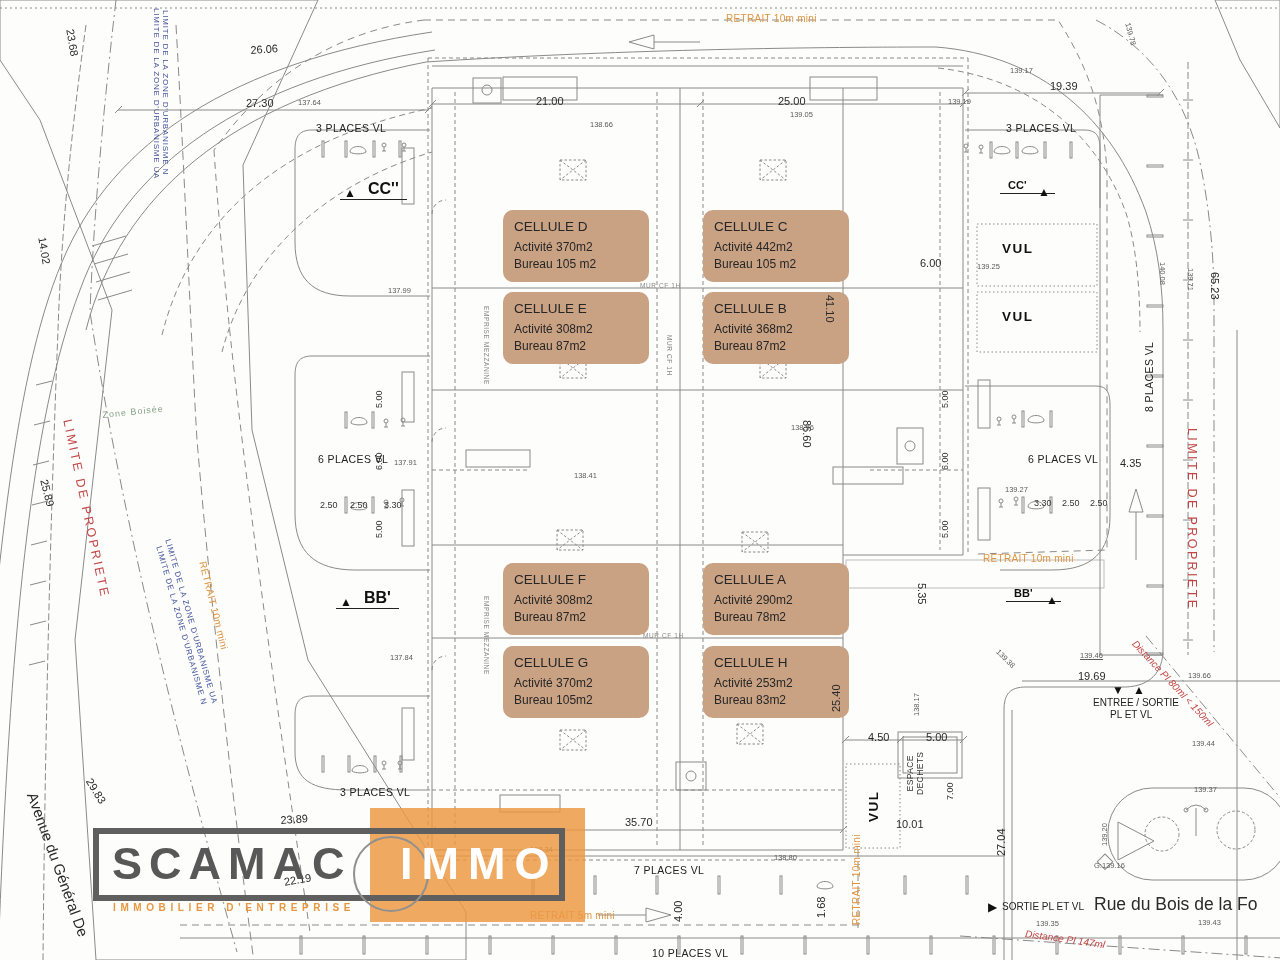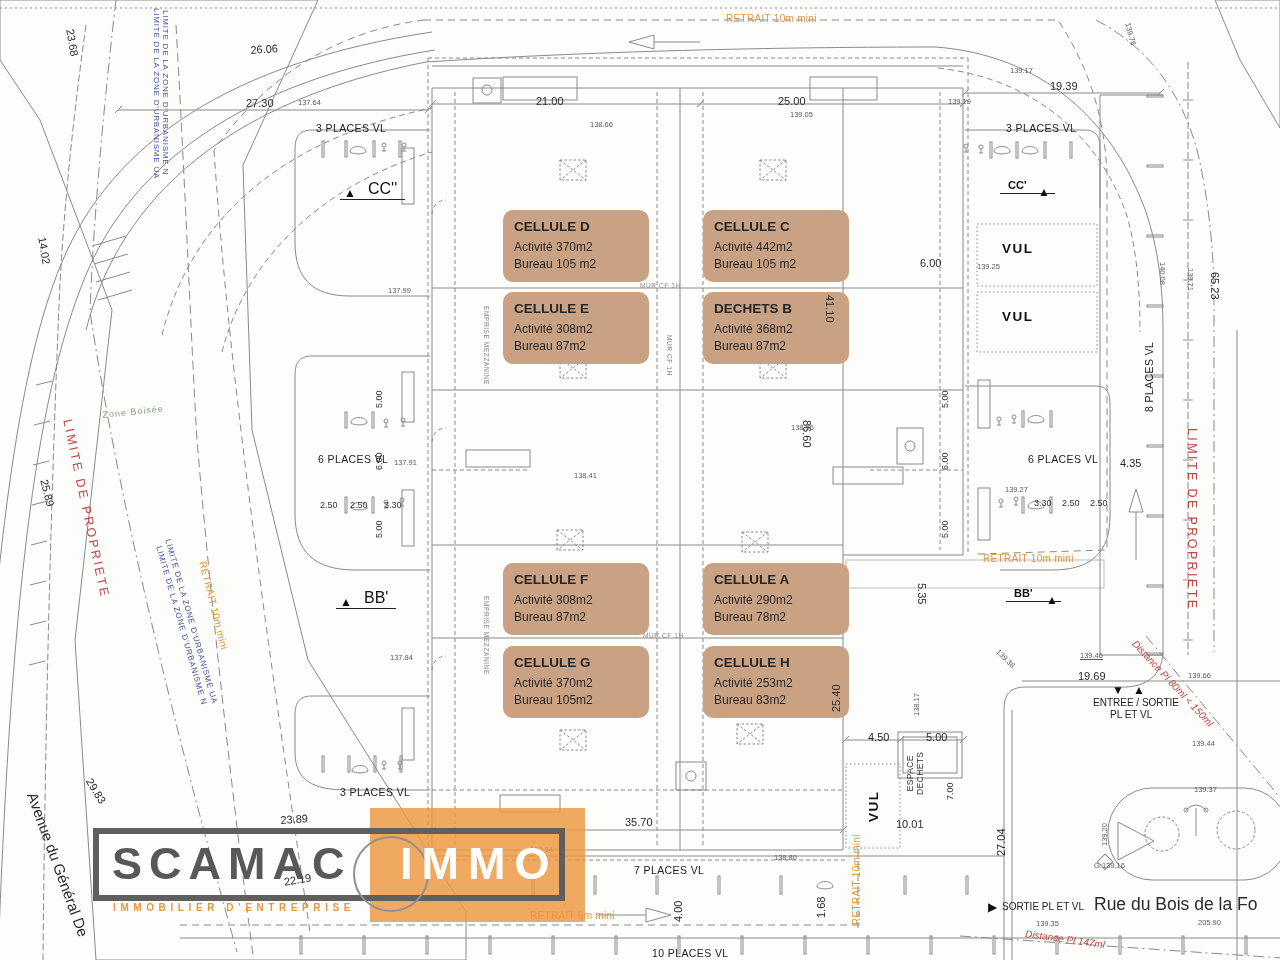--- a/index.html
+++ b/index.html
@@ -30,35 +30,35 @@
   .carb{stroke:#c9712f;stroke-width:1.4;fill:rgba(236,152,66,.18);}
   .pp{stroke:#444;stroke-width:.9;}
 
   .ann{position:absolute;transform-origin:0 0;white-space:pre;line-height:1.15;z-index:4;}
   .d{font-size:11px;color:#2a2a2a;}
   .ds{font-size:9px;color:#333;}
   .sp{font-size:7.5px;color:#5a5a5a;}
   .pl{font-size:10.5px;color:#222;letter-spacing:.4px;}
   .vul{font-size:13.5px;font-weight:bold;color:#111;letter-spacing:1.5px;}
   .esp{font-size:8.5px;color:#333;letter-spacing:.4px;text-align:center;}
-  .sec{font-size:16px;font-weight:normal;color:#111;border-bottom:1.6px solid #222;padding:0 8px 1px 28px;}
+  .sec{font-size:16px;font-weight:bold;color:#111;border-bottom:1.6px solid #222;padding:0 8px 1px 28px;}
   .sec-r{font-size:11px;font-weight:bold;color:#111;border-bottom:1.6px solid #222;padding:0 28px 1px 8px;}
   .tri{font-size:12px;color:#111;}
   .org{font-size:10px;color:#dd9440;letter-spacing:.3px;}
   .red{font-size:12.5px;color:#c24545;letter-spacing:2.4px;}
   .blu{font-size:8px;color:#44549e;letter-spacing:.8px;}
   .rn{font-size:10px;color:#c24545;font-style:italic;}
   .zn{font-size:9px;color:#85a285;letter-spacing:1px;}
   .st{font-size:17.5px;color:#2a2a2a;}
   .st2{font-size:15px;color:#2a2a2a;}
   .en{font-size:10px;color:#222;}
   .wl{font-size:6.5px;color:#8a8a8a;letter-spacing:.6px;}
 
   .cell{position:absolute;width:124px;background:#c9a183;border-radius:10px;padding:9px 11px;color:#262626;z-index:3;}
-  .cell-title{font-weight:bold;font-size:13.5px;margin-bottom:5px;}
+  .cell-title{font-weight:normal;font-size:13.5px;margin-bottom:5px;}
   .cell-line{font-size:12px;line-height:1.4;}
 
   #batiment-box{position:absolute;left:583px;top:393px;width:200px;height:118px;background:#fff;border:1px solid #444;text-align:center;z-index:3;box-sizing:border-box;padding-top:7px;}
   .bat-title{font-weight:bold;font-size:19px;line-height:1.25;color:#111;}
   .bat-sub{font-size:10.5px;line-height:1.5;color:#222;margin-top:5px;}
 
   #logo{position:absolute;left:0;top:0;width:1280px;height:960px;z-index:5;pointer-events:none;}
   #logo-orange{position:absolute;left:370px;top:808px;width:215px;height:114px;background:rgba(236,152,66,.84);}
   #logo-frame{position:absolute;left:93px;top:828px;width:460px;height:61px;border:6px solid #5f5f5f;}
   #logo-circle{position:absolute;left:353px;top:836px;width:72px;height:72px;border:2px solid #909090;border-radius:50%;}
@@ -417,21 +417,21 @@
       <div class="ann sp" style="left: 791px; top: 424px;">138.96</div>
       <div class="ann sp" style="left: 790px; top: 111px;">139.05</div>
       <div class="ann sp" style="left: 948px; top: 98px;">139.19</div>
       <div class="ann sp" style="left: 1010px; top: 67px;">139.17</div>
       <div class="ann sp" style="left: 977px; top: 263px;">139.25</div>
       <div class="ann sp" style="left: 1005px; top: 486px;">139.27</div>
       <div class="ann sp" style="left: 1080px; top: 652px; text-decoration: underline;">139.46</div>
       <div class="ann sp" style="left: 1192px; top: 740px;">139.44</div>
       <div class="ann sp" style="left: 1194px; top: 786px;">139.37</div>
       <div class="ann sp" style="left: 1036px; top: 920px;">139.35</div>
-      <div class="ann sp" style="left: 1198px; top: 919px;">205.90</div>
+      <div class="ann sp" style="left: 1198px; top: 919px;">139.43</div>
       <div class="ann sp" style="left: 1094px; top: 862px;">G:139.16</div>
       <div class="ann sp" style="left: 530px; top: 846px;">138.34</div>
       <div class="ann sp" style="left: 774px; top: 854px;">138.80</div>
       <div class="ann sp" style="left: 1188px; top: 672px;">139.66</div>
       <div class="ann sp" style="left: 1166px; top: 262px; transform: rotate(90deg);">140.08</div>
       <div class="ann sp" style="left: 1194px; top: 268px; transform: rotate(90deg);">139.71</div>
       <div class="ann sp" style="left: 1131px; top: 22px; transform: rotate(75deg);">139.78</div>
       <div class="ann sp" style="left: 1101px; top: 846px; transform: rotate(-90deg);">139.20</div>
       <div class="ann sp" style="left: 913px; top: 716px; transform: rotate(-90deg);">138.17</div>
       <div class="ann sp" style="left: 1000px; top: 648px; transform: rotate(45deg);">139.38</div>
@@ -446,21 +446,21 @@
         <div class="cell-title">CELLULE C</div>
         <div class="cell-line">Activité 442m2</div>
         <div class="cell-line">Bureau 105 m2</div>
       </div>
       <div class="cell" style="left: 503px; top: 292px;">
         <div class="cell-title">CELLULE E</div>
         <div class="cell-line">Activité 308m2</div>
         <div class="cell-line">Bureau 87m2</div>
       </div>
       <div class="cell" style="left: 703px; top: 292px;">
-        <div class="cell-title">DECHETS B</div>
+        <div class="cell-title">CELLULE B</div>
         <div class="cell-line">Activité 368m2</div>
         <div class="cell-line">Bureau 87m2</div>
       </div>
       <div class="cell" style="left: 503px; top: 563px;">
         <div class="cell-title">CELLULE F</div>
         <div class="cell-line">Activité 308m2</div>
         <div class="cell-line">Bureau 87m2</div>
       </div>
       <div class="cell" style="left: 703px; top: 563px;">
         <div class="cell-title">CELLULE A</div>

